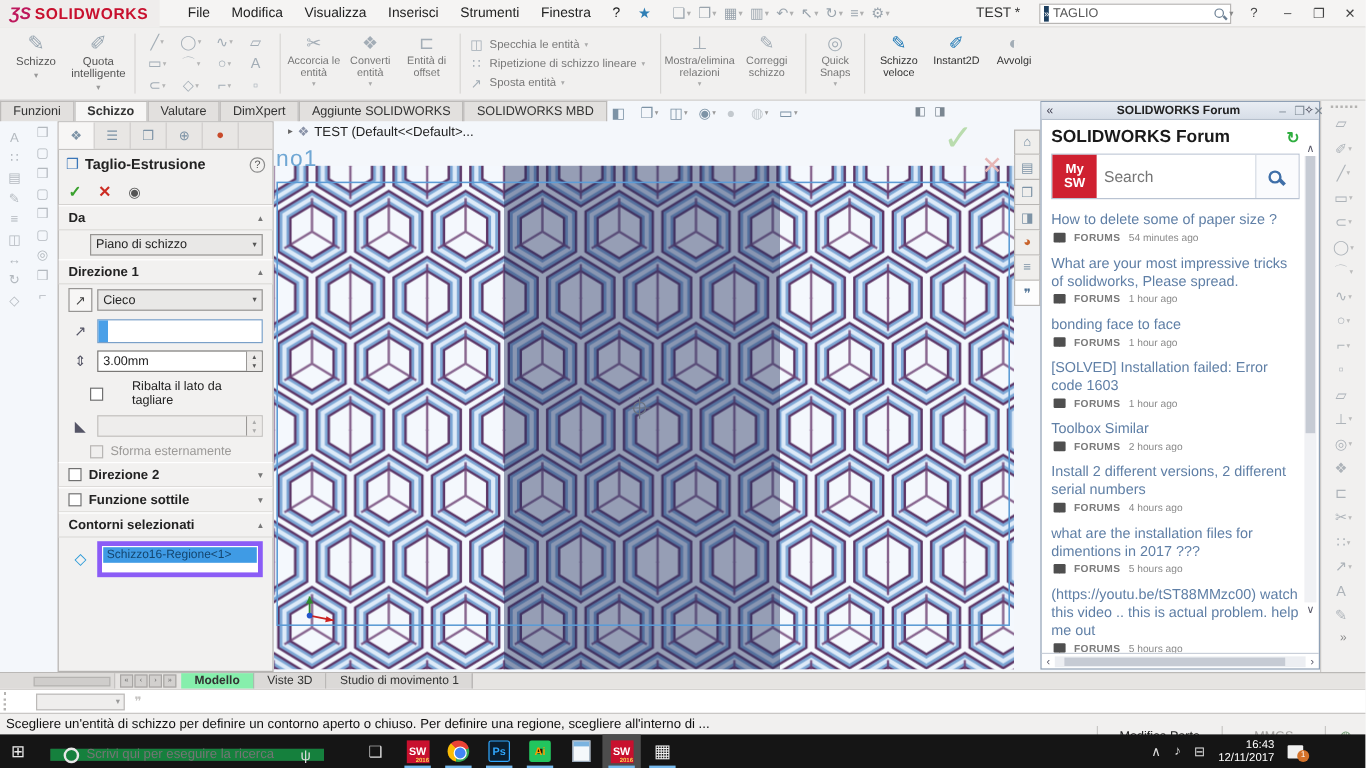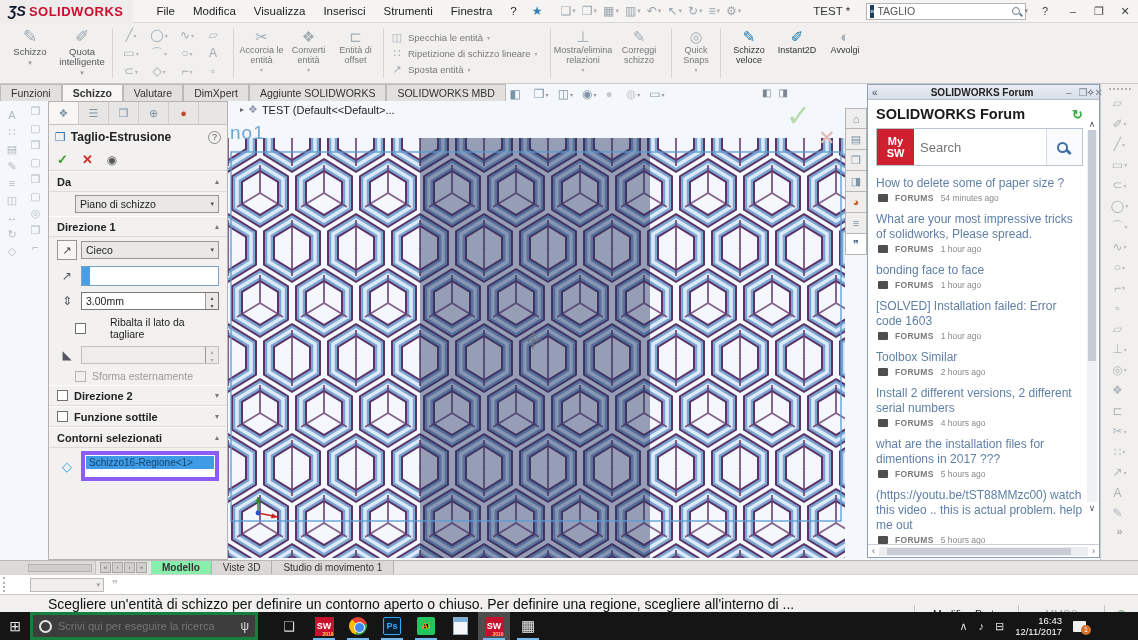--- a/index.html
+++ b/index.html
@@ -3,21 +3,21 @@
 <meta charset="utf-8">
 <style>
   *{margin:0;padding:0;box-sizing:border-box;}
   html,body{width:1138px;height:640px;overflow:hidden;}
   body{font-family:"Liberation Sans","DejaVu Sans",sans-serif;font-size:11px;color:#222;background:#fff;}
   #screen{position:relative;width:1138px;height:640px;background:#f1f0ef;}
 
   
   #titlebar{position:absolute;left:0;top:0;width:1138px;height:23px;background:#f5f4f3;border-bottom:1px solid #d9d7d5;display:flex;align-items:center;}
   .logo{display:flex;align-items:baseline;gap:3px;padding:0 10px 0 8px;height:23px;align-items:center;background:#efedec;}
-  .logo .ds{color:#0f172a;font-style:italic;font-weight:bold;font-size:14px;}
+  .logo .ds{color:#be185d;font-style:italic;font-weight:bold;font-size:14px;}
   .logo .lw{color:#c8102e;font-weight:bold;font-size:13px;letter-spacing:.5px;}
   .menus{display:flex;height:23px;margin-left:14px;}
   .menu{border:0;background:transparent;font:inherit;font-size:11.5px;color:#222;padding:0 9px;cursor:default;}
   .pin{color:#2f7fb5;font-size:12px;margin:0 6px;}
   .qa{display:flex;align-items:center;margin-left:10px;gap:2px;}
   .qabtn{border:0;background:transparent;display:flex;align-items:center;gap:1px;padding:1px 2px;}
   .qabtn .g{font-size:12px;color:#9aa4ad;}
   .qabtn .c{font-size:7px;color:#b0b0b0;}
   .doctitle{flex:0 0 auto;margin-left:70px;font-size:11.5px;color:#333;}
   .tspacer{flex:1;}
@@ -184,30 +184,30 @@
   #sheetcorner .bar{width:64px;height:8px;background:#cfcdcb;border:1px solid #b5b3b1;margin-left:28px;}
   .navclu{display:flex;align-items:center;gap:1px;padding:0 4px;}
   .navb{width:11px;height:11px;border:1px solid #a8a6a4;background:#d2d0ce;color:#666;font-size:6px;line-height:9px;padding:0;}
   .shtab{border:0;border-right:1px solid #b2b0ae;background:#dbd9d7;font:inherit;font-size:10px;color:#333;padding:0 11px;}
   .shtab.active{background:#86efac;font-weight:bold;}
   #substrip{position:absolute;left:0;top:574px;width:1138px;height:20px;background:#fff;border-top:1px solid #d5d3d1;}
   #substrip .dots{position:absolute;left:3px;top:2px;height:15px;border-left:2px dotted #b5b3b1;}
   #quickcombo{position:absolute;left:30px;top:3px;width:74px;height:14px;background:#efeeed;border:1px solid #bcbab8;display:flex;align-items:center;justify-content:flex-end;padding-right:3px;font-size:7px;color:#999;}
   #balloon{position:absolute;left:112px;top:3px;font-size:11px;color:#c5c3c1;border:0;background:transparent;}
   #statusbar{position:absolute;left:0;top:594px;width:1138px;height:18px;background:#f1f0ef;border-top:1px solid #c9c7c5;display:flex;align-items:center;}
-  #statusmsg{flex:1;padding-left:5px;font-size:14px;color:#111;white-space:nowrap;overflow:hidden;margin-left:43px;}
+  #statusmsg{flex:1;padding-left:5px;font-size:11px;color:#111;white-space:nowrap;overflow:hidden;}
   .stcell{border-left:1px solid #c9c7c5;height:100%;display:flex;align-items:center;justify-content:center;font-size:10.5px;margin-top:20px;}
   #stmode{width:104px;color:#222;}
   #stunits{width:86px;color:#a5a3a1;}
   #stglobe{width:34px;color:#7aa07a;font-size:11px;}
 
   
   #taskbar{position:absolute;left:0;top:612px;width:1138px;height:28px;background:#151515;display:flex;align-items:stretch;}
   #startbtn{width:30px;border:0;background:transparent;color:#e8e8e8;font-size:14px;}
-  #winsearch{width:228px;background:#3d3d3d;border:3px solid #15803d;display:flex;align-items:center;margin:0;gap:6px;padding:0 6px;}
+  #winsearch{width:228px;background:#3d3d3d;border:5px solid #15803d;display:flex;align-items:center;margin:12px;gap:6px;padding:0 6px;}
   .ring{width:13px;height:13px;border:2px solid #e8e8e8;border-radius:50%;flex:0 0 auto;}
   #winsearch input{flex:1;background:transparent;border:0;outline:0;font:inherit;font-size:11px;color:#cfcfcf;min-width:0;}
   .micg{color:#ddd;font-size:12px;}
   #taskview{width:34px;border:0;background:transparent;color:#ddd;font-size:13px;margin-left:14px;}
   .app{width:32px;border:0;background:transparent;display:flex;align-items:center;justify-content:center;position:relative;margin-left:2px;}
   .app.running::after{content:"";position:absolute;left:5px;right:5px;bottom:0;height:2px;background:#76b9ed;}
   .app.activeapp{background:#4d4d4d;}
   .swicon{width:19px;height:19px;background:#c8102e;position:relative;display:flex;align-items:center;justify-content:center;}
   .swicon .sw{color:#fff;font-weight:bold;font-size:9px;}
   .swicon .yr{position:absolute;right:0;bottom:-1px;font-size:5px;color:#ffd34d;font-weight:bold;}

